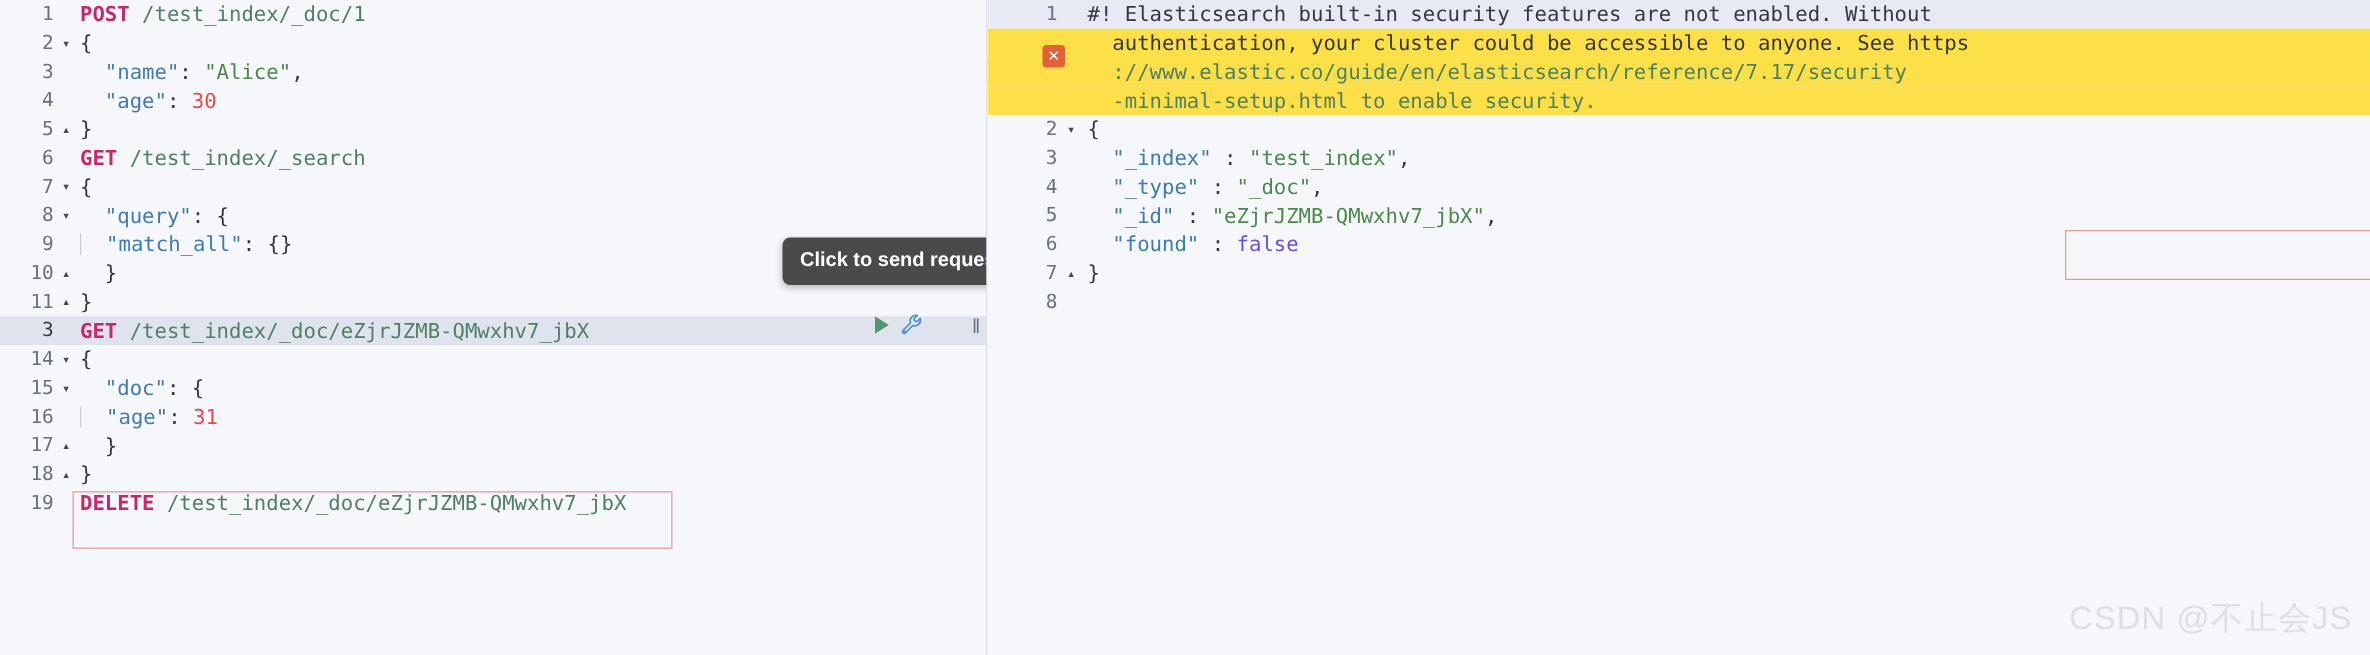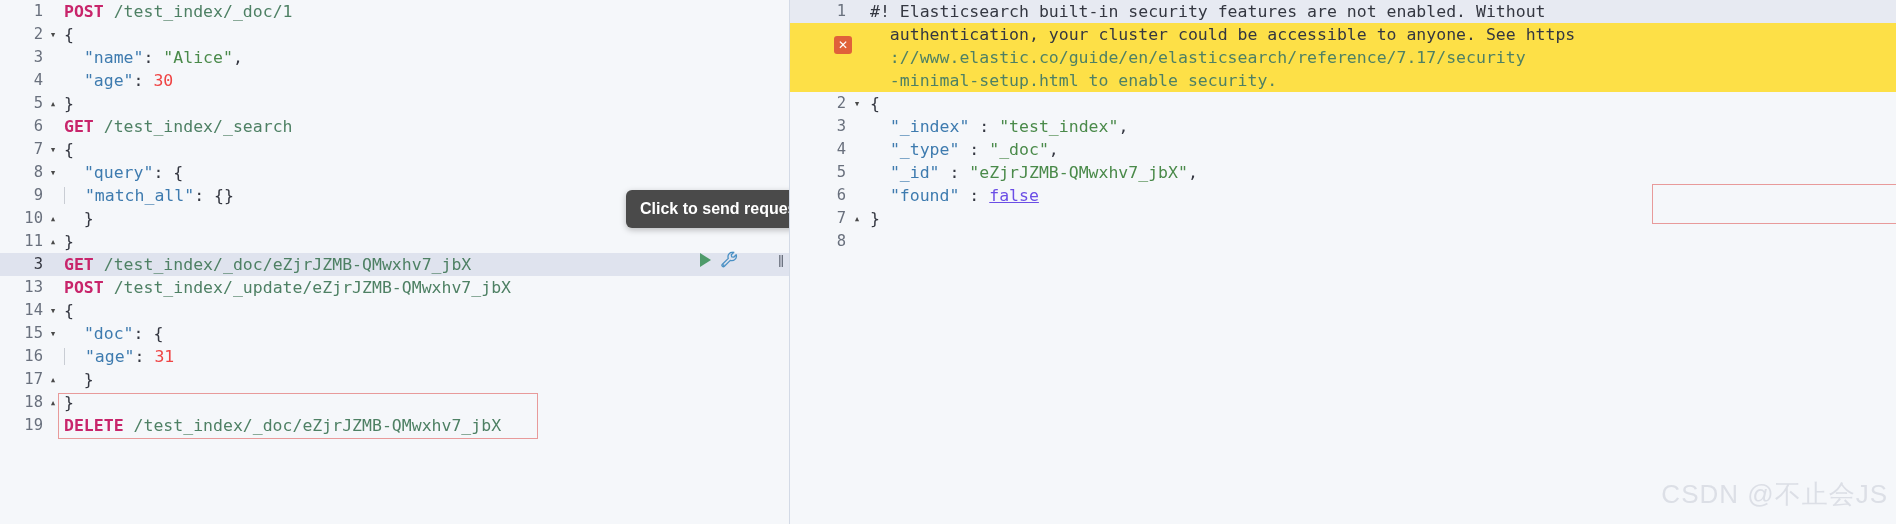--- a/index.html
+++ b/index.html
@@ -46,21 +46,21 @@
     user-select: none;
   }
   .code { flex: 1 1 auto; white-space: pre; }
 
   
   .tok-method   { color: #c8256b; font-weight: 700; }
   .tok-url      { color: #4e8064; }
   .tok-key      { color: #3e7baf; }
   .tok-str      { color: #4a8a4a; }
   .tok-num      { color: #ef4444; }
-  .tok-bool     { color: #6b4ee6; text-decoration: underline; }
+  .tok-bool     { color: #6b4ee6; }
   .tok-punct    { color: #343741; }
   .tok-comment  { color: #343741; }
   .tok-link     { color: #4e8064; }
 
   
   #left-panel {
     flex: 0 0 790px;
     width: 790px;
     background: #f5f7fa;
     border-right: 1px solid #d3dae6;
@@ -191,21 +191,21 @@
     width: 278px;
     height: 40px;
     border: 1px solid #e89a9a;
     pointer-events: none;
     z-index: 4;
   }
 
   
   .watermark {
     position: absolute;
-    right: 8px;
+    right: 14px;
     bottom: 12px;
     color: #dcdfe6;
     font-family: "Liberation Sans", sans-serif;
     font-size: 26px;
     letter-spacing: 1px;
     user-select: none;
     z-index: 3;
   }
 </style>
 </head>
@@ -220,21 +220,20 @@
         <div class="row"><div class="gutter">3</div><div class="fold"></div><div class="code"><span class="tok-punct">  </span><span class="tok-key">"name"</span><span class="tok-punct">: </span><span class="tok-str">"Alice"</span><span class="tok-punct">,</span></div></div>
         <div class="row"><div class="gutter">4</div><div class="fold"></div><div class="code"><span class="tok-punct">  </span><span class="tok-key">"age"</span><span class="tok-punct">: </span><span class="tok-num">30</span></div></div>
         <div class="row"><div class="gutter">5</div><div class="fold">▴</div><div class="code"><span class="tok-punct">}</span></div></div>
         <div class="row"><div class="gutter">6</div><div class="fold"></div><div class="code"><span class="tok-method">GET</span><span class="tok-punct"> </span><span class="tok-url">/test_index/_search</span></div></div>
         <div class="row"><div class="gutter">7</div><div class="fold">▾</div><div class="code"><span class="tok-punct">{</span></div></div>
         <div class="row"><div class="gutter">8</div><div class="fold">▾</div><div class="code"><span class="tok-punct">  </span><span class="tok-key">"query"</span><span class="tok-punct">: </span><span class="tok-punct">{</span></div></div>
         <div class="row"><div class="gutter">9</div><div class="fold"></div><div class="code"><span class="indent-guide"></span><span class="tok-punct">  </span><span class="tok-key">"match_all"</span><span class="tok-punct">: {}</span></div></div>
         <div class="row"><div class="gutter">10</div><div class="fold">▴</div><div class="code"><span class="tok-punct">  }</span></div></div>
         <div class="row"><div class="gutter">11</div><div class="fold">▴</div><div class="code"><span class="tok-punct">}</span></div></div>
         <div class="row row-highlight"><div class="gutter">3</div><div class="fold"></div><div class="code"><span class="tok-method">GET</span><span class="tok-punct"> </span><span class="tok-url">/test_index/_doc/eZjrJZMB-QMwxhv7_jbX</span></div></div>
-        <div class="row"><div class="gutter">13</div><div class="fold"></div><div class="code"><span class="tok-method">POST</span><span class="tok-punct"> </span><span class="tok-url">/test_index/_update/eZjrJZMB-QMwxhv7_jbX</span></div></div>
         <div class="row"><div class="gutter">14</div><div class="fold">▾</div><div class="code"><span class="tok-punct">{</span></div></div>
         <div class="row"><div class="gutter">15</div><div class="fold">▾</div><div class="code"><span class="tok-punct">  </span><span class="tok-key">"doc"</span><span class="tok-punct">: </span><span class="tok-punct">{</span></div></div>
         <div class="row"><div class="gutter">16</div><div class="fold"></div><div class="code"><span class="indent-guide"></span><span class="tok-punct">  </span><span class="tok-key">"age"</span><span class="tok-punct">: </span><span class="tok-num">31</span></div></div>
         <div class="row"><div class="gutter">17</div><div class="fold">▴</div><div class="code"><span class="tok-punct">  }</span></div></div>
         <div class="row"><div class="gutter">18</div><div class="fold">▴</div><div class="code"><span class="tok-punct">}</span></div></div>
         <div class="row"><div class="gutter">19</div><div class="fold"></div><div class="code"><span class="tok-method">DELETE</span><span class="tok-punct"> </span><span class="tok-url">/test_index/_doc/eZjrJZMB-QMwxhv7_jbX</span></div></div>
       </div>
 
     <div class="err-box-left"></div>
 

